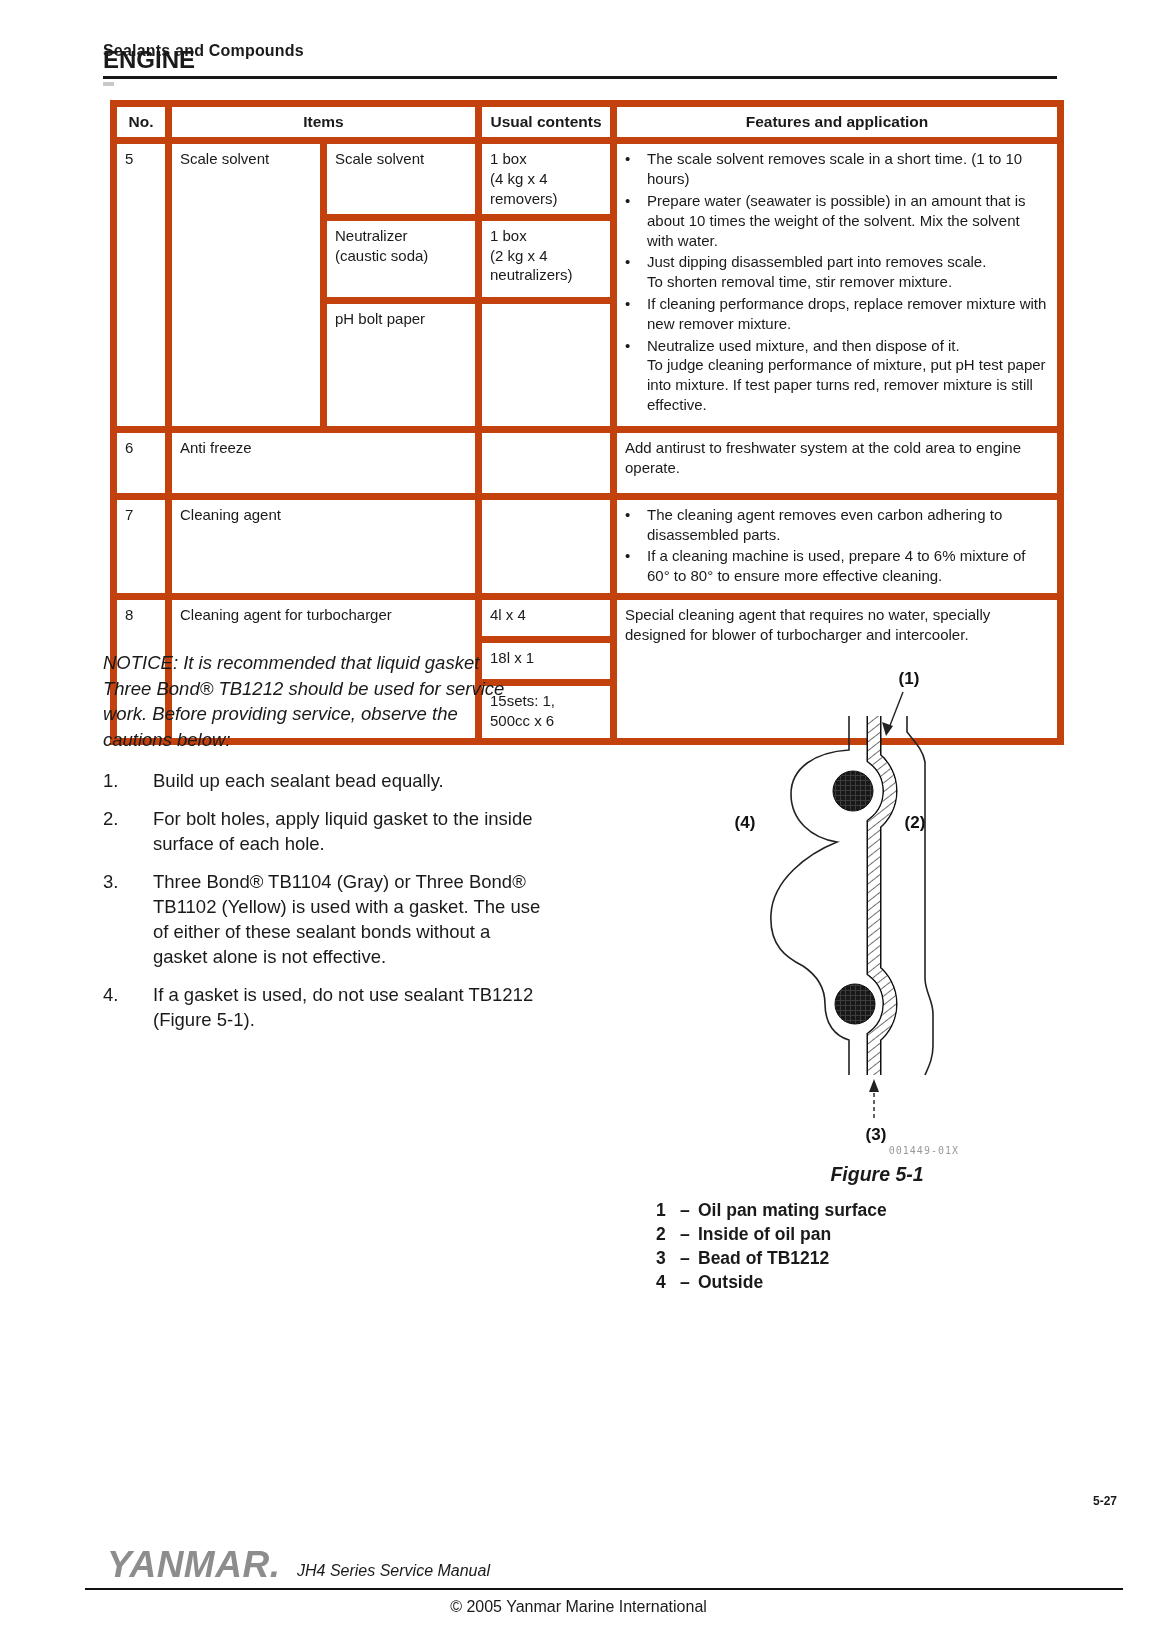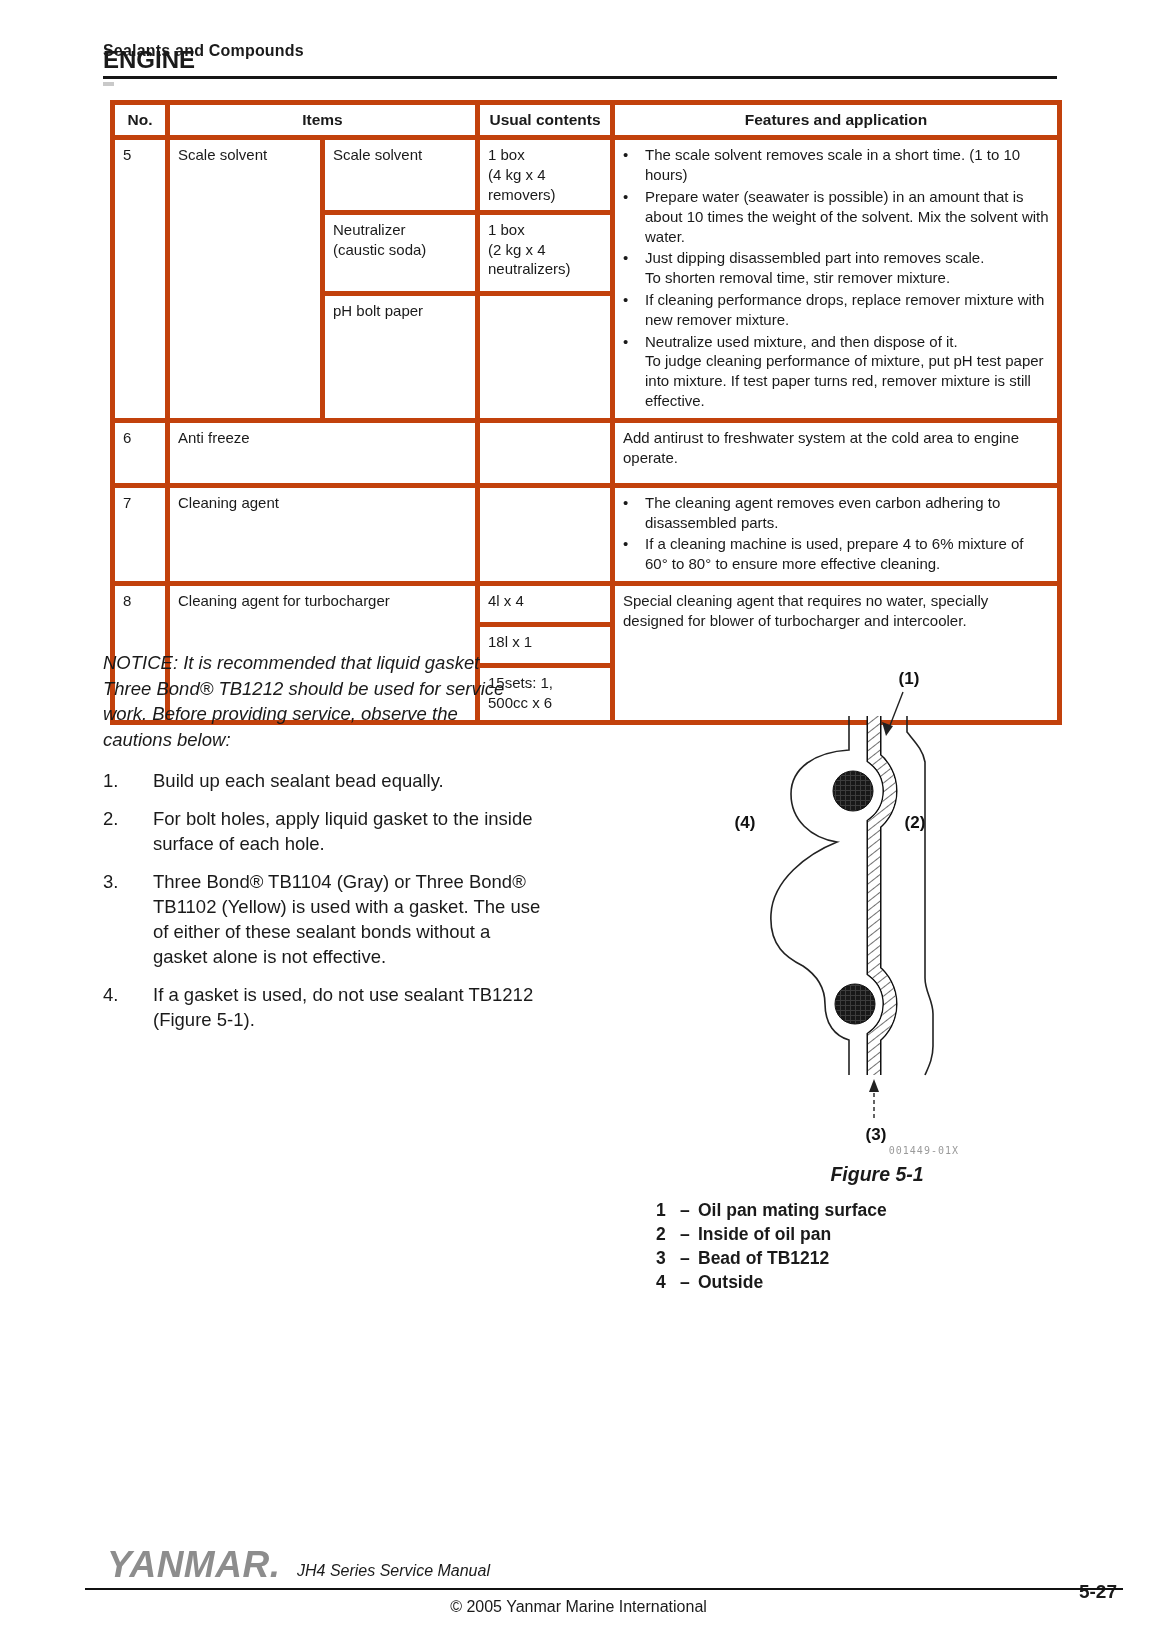--- a/index.html
+++ b/index.html
@@ -10,21 +10,21 @@
   }
   .abs{position:absolute;}
   
   .hdr-left{left:103px;top:42px;font-size:16px;font-weight:bold;letter-spacing:.2px;}
   .hdr-right{left:103px;top:46px;width:954px;font-size:24px;font-weight:bold;}
   .hdr-rule{left:103px;top:76px;width:954px;height:3px;background:#161616;}
   .hdr-artifact{left:103px;top:82px;width:11px;height:4px;background:#c9c9c9;}
   
   table.tb{border-collapse:collapse;table-layout:fixed;width:947px;background:#fff;}
   table.tb{border:2px solid #000;}
-  table.tb td,table.tb th{border:5px solid #c2410c;vertical-align:top;padding:5px 8px;font-size:15px;line-height:1.32;font-weight:normal;text-align:left;}
+  table.tb td,table.tb th{border:7px solid #c2410c;vertical-align:top;padding:5px 8px;font-size:15px;line-height:1.32;font-weight:normal;text-align:left;}
   table.tb th{font-weight:bold;text-align:center;padding:5px 4px;font-size:15.5px;}
   td.cnum{text-align:center;}
   .pre{white-space:pre-line;}
   ul.bl{margin:0;padding:0;}
   ul.bl li{display:flex;margin:0 0 2px 0;}
   ul.bl .bu{width:22px;flex:0 0 22px;}
   ul.bl .bt{flex:1;white-space:pre-line;}
   
   .leftcol{left:103px;top:650px;width:445px;}
   .notice{font-style:italic;font-size:18.5px;line-height:1.38;width:424px;margin:0 0 17px 0;}
@@ -36,21 +36,21 @@
   
   .figsvg{left:703px;top:648px;}
   .figcap{left:752px;top:1163px;width:250px;text-align:center;font-size:19.5px;font-weight:bold;font-style:italic;}
   .legend{left:656px;top:1198px;}
   .legend .row{display:flex;font-size:17.5px;font-weight:bold;line-height:24px;}
   .legend .ln{width:24px;flex:0 0 24px;}
   .legend .ld{width:18px;flex:0 0 18px;text-align:left;}
   
   .f-logo{left:107px;top:1546px;font-size:37px;font-weight:bold;font-style:italic;color:#8d8d8d;letter-spacing:0.5px;line-height:1;}
   .f-manual{left:297px;top:1562px;font-size:16px;font-style:italic;}
-  .f-page{left:957px;top:1581px;width:160px;text-align:right;font-size:19px;font-weight:bold;}
+  .f-page{left:957px;top:1494px;width:160px;text-align:right;font-size:12px;font-weight:bold;}
   .f-rule{left:85px;top:1588px;width:1038px;height:2px;background:#111;}
   .f-copy{left:0;top:1598px;width:1157px;text-align:center;font-size:16px;}
 </style>
 </head>
 <body>
 
 <div class="page">
 
   <div class="abs hdr-left">Sealants and Compounds</div>
   <div class="abs hdr-right">ENGINE</div>

